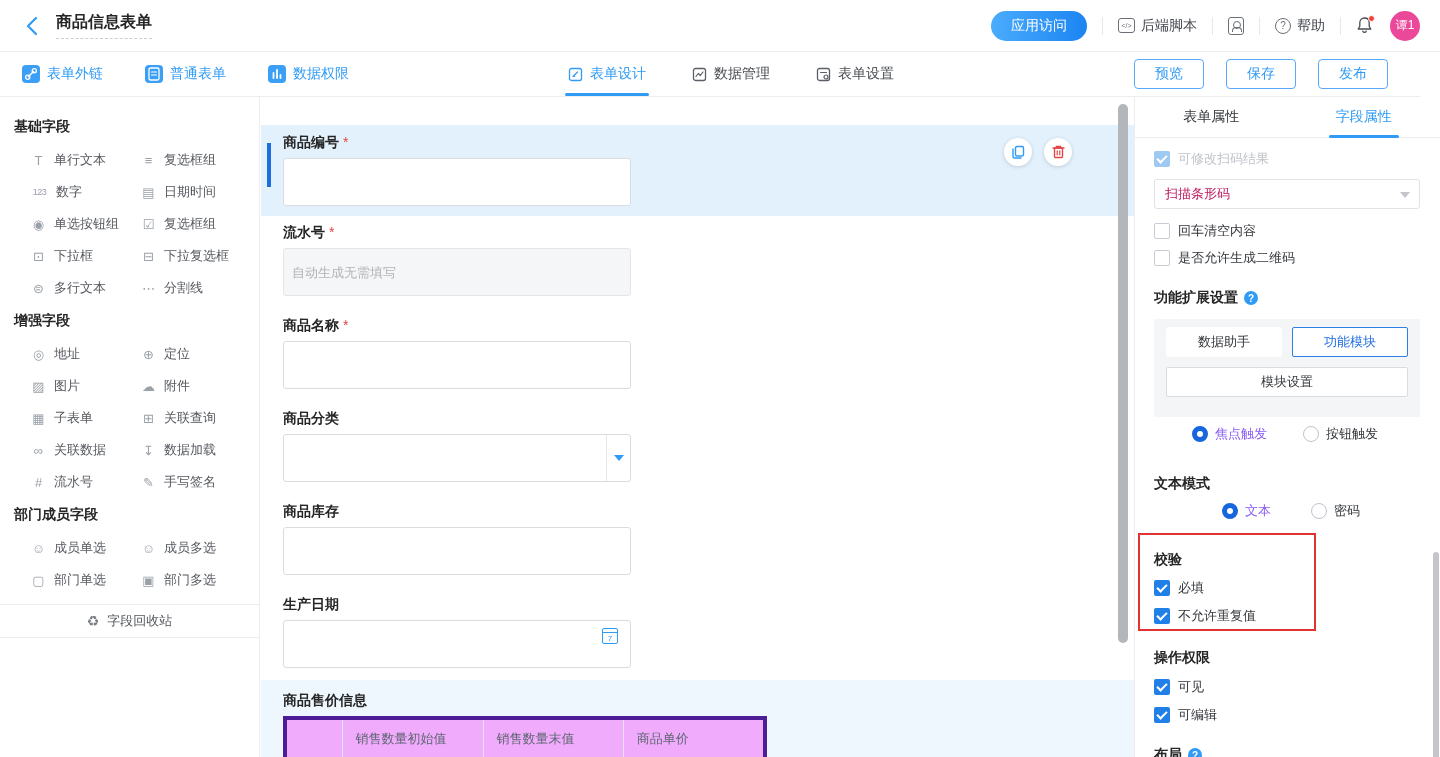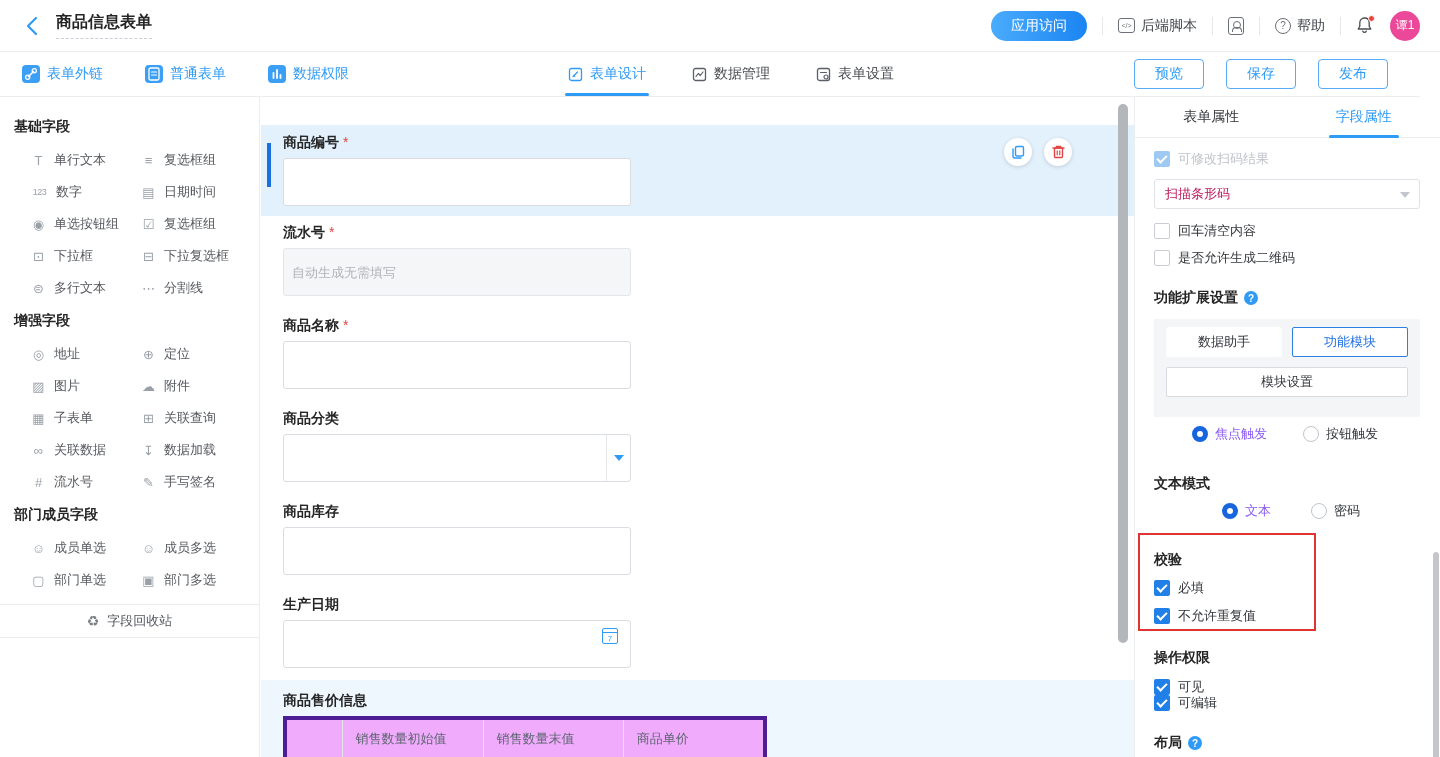--- a/index.html
+++ b/index.html
@@ -563,21 +563,21 @@
       <span class="cb-lbl">不允许重复值</span>
     </div>
 
     <div class="p-sec-title" style="margin-top:26px">
       <span>操作权限</span>
     </div>
     <div class="cb-row" style="margin-top:13px;margin-bottom:0">
       <span class="cb checked"></span>
       <span class="cb-lbl">可见</span>
     </div>
-    <div class="cb-row" style="margin-bottom:0">
+    <div class="cb-row" style="margin-top:12px;margin-bottom:0">
       <span class="cb checked"></span>
       <span class="cb-lbl">可编辑</span>
     </div>
 
     <div class="p-sec-title" style="margin-top:24px">
       <span>布局</span>
       <span class="q-ic">?</span>
     </div>
 
   </div>

